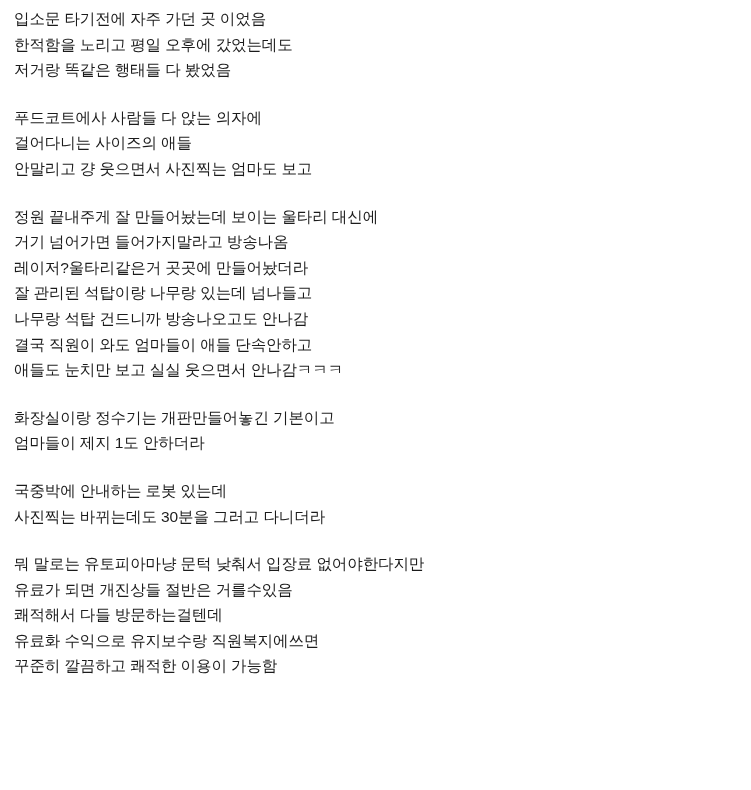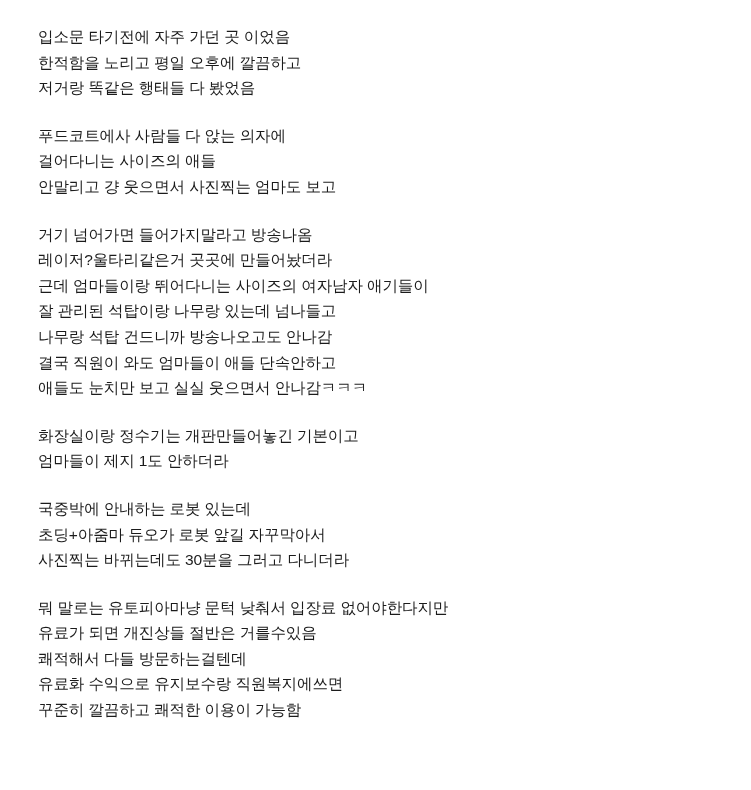--- a/index.html
+++ b/index.html
@@ -8,23 +8,22 @@
     background: #ffffff;
   }
   body {
     width: 751px;
     height: 790px;
     font-family: "Liberation Sans", "DejaVu Sans", sans-serif;
     color: #1a1a1a;
     overflow: hidden;
   }
   #doc {
-    padding: 24px 14px 0 14px;
+    padding: 6px 14px 0 14px;
     box-sizing: border-box;
-    margin-left: 24px;
   }
   .para {
     margin: 0 0 22px 0;
   }
   .para:last-child {
     margin-bottom: 0;
   }
   .line {
     font-size: 15.5px;
     line-height: 25.6px;
@@ -32,44 +31,43 @@
     white-space: pre-wrap;
     color: #1b1b1b;
   }
 </style>
 </head>
 <body>
 
 <div id="doc">
     <div class="para">
       <div class="line">입소문 타기전에 자주 가던 곳 이었음</div>
-      <div class="line">한적함을 노리고 평일 오후에 깔끔하고</div>
+      <div class="line">한적함을 노리고 평일 오후에 갔었는데도</div>
       <div class="line">저거랑 똑같은 행태들 다 봤었음</div>
     </div>
     <div class="para">
       <div class="line">푸드코트에사 사람들 다 앉는 의자에</div>
       <div class="line">걸어다니는 사이즈의 애들</div>
       <div class="line">안말리고 걍 웃으면서 사진찍는 엄마도 보고</div>
     </div>
     <div class="para">
+      <div class="line">정원 끝내주게 잘 만들어놨는데 보이는 울타리 대신에</div>
       <div class="line">거기 넘어가면 들어가지말라고 방송나옴</div>
       <div class="line">레이저?울타리같은거 곳곳에 만들어놨더라</div>
-      <div class="line">근데 엄마들이랑 뛰어다니는 사이즈의 여자남자 애기들이</div>
       <div class="line">잘 관리된 석탑이랑 나무랑 있는데 넘나들고</div>
       <div class="line">나무랑 석탑 건드니까 방송나오고도 안나감</div>
       <div class="line">결국 직원이 와도 엄마들이 애들 단속안하고</div>
       <div class="line">애들도 눈치만 보고 실실 웃으면서 안나감ㅋㅋㅋ</div>
     </div>
     <div class="para">
       <div class="line">화장실이랑 정수기는 개판만들어놓긴 기본이고</div>
       <div class="line">엄마들이 제지 1도 안하더라</div>
     </div>
     <div class="para">
       <div class="line">국중박에 안내하는 로봇 있는데</div>
-      <div class="line">초딩+아줌마 듀오가 로봇 앞길 자꾸막아서</div>
       <div class="line">사진찍는 바뀌는데도 30분을 그러고 다니더라</div>
     </div>
     <div class="para">
       <div class="line">뭐 말로는 유토피아마냥 문턱 낮춰서 입장료 없어야한다지만</div>
       <div class="line">유료가 되면 개진상들 절반은 거를수있음</div>
       <div class="line">쾌적해서 다들 방문하는걸텐데</div>
       <div class="line">유료화 수익으로 유지보수랑 직원복지에쓰면</div>
       <div class="line">꾸준히 깔끔하고 쾌적한 이용이 가능함</div>
     </div>
   </div>

